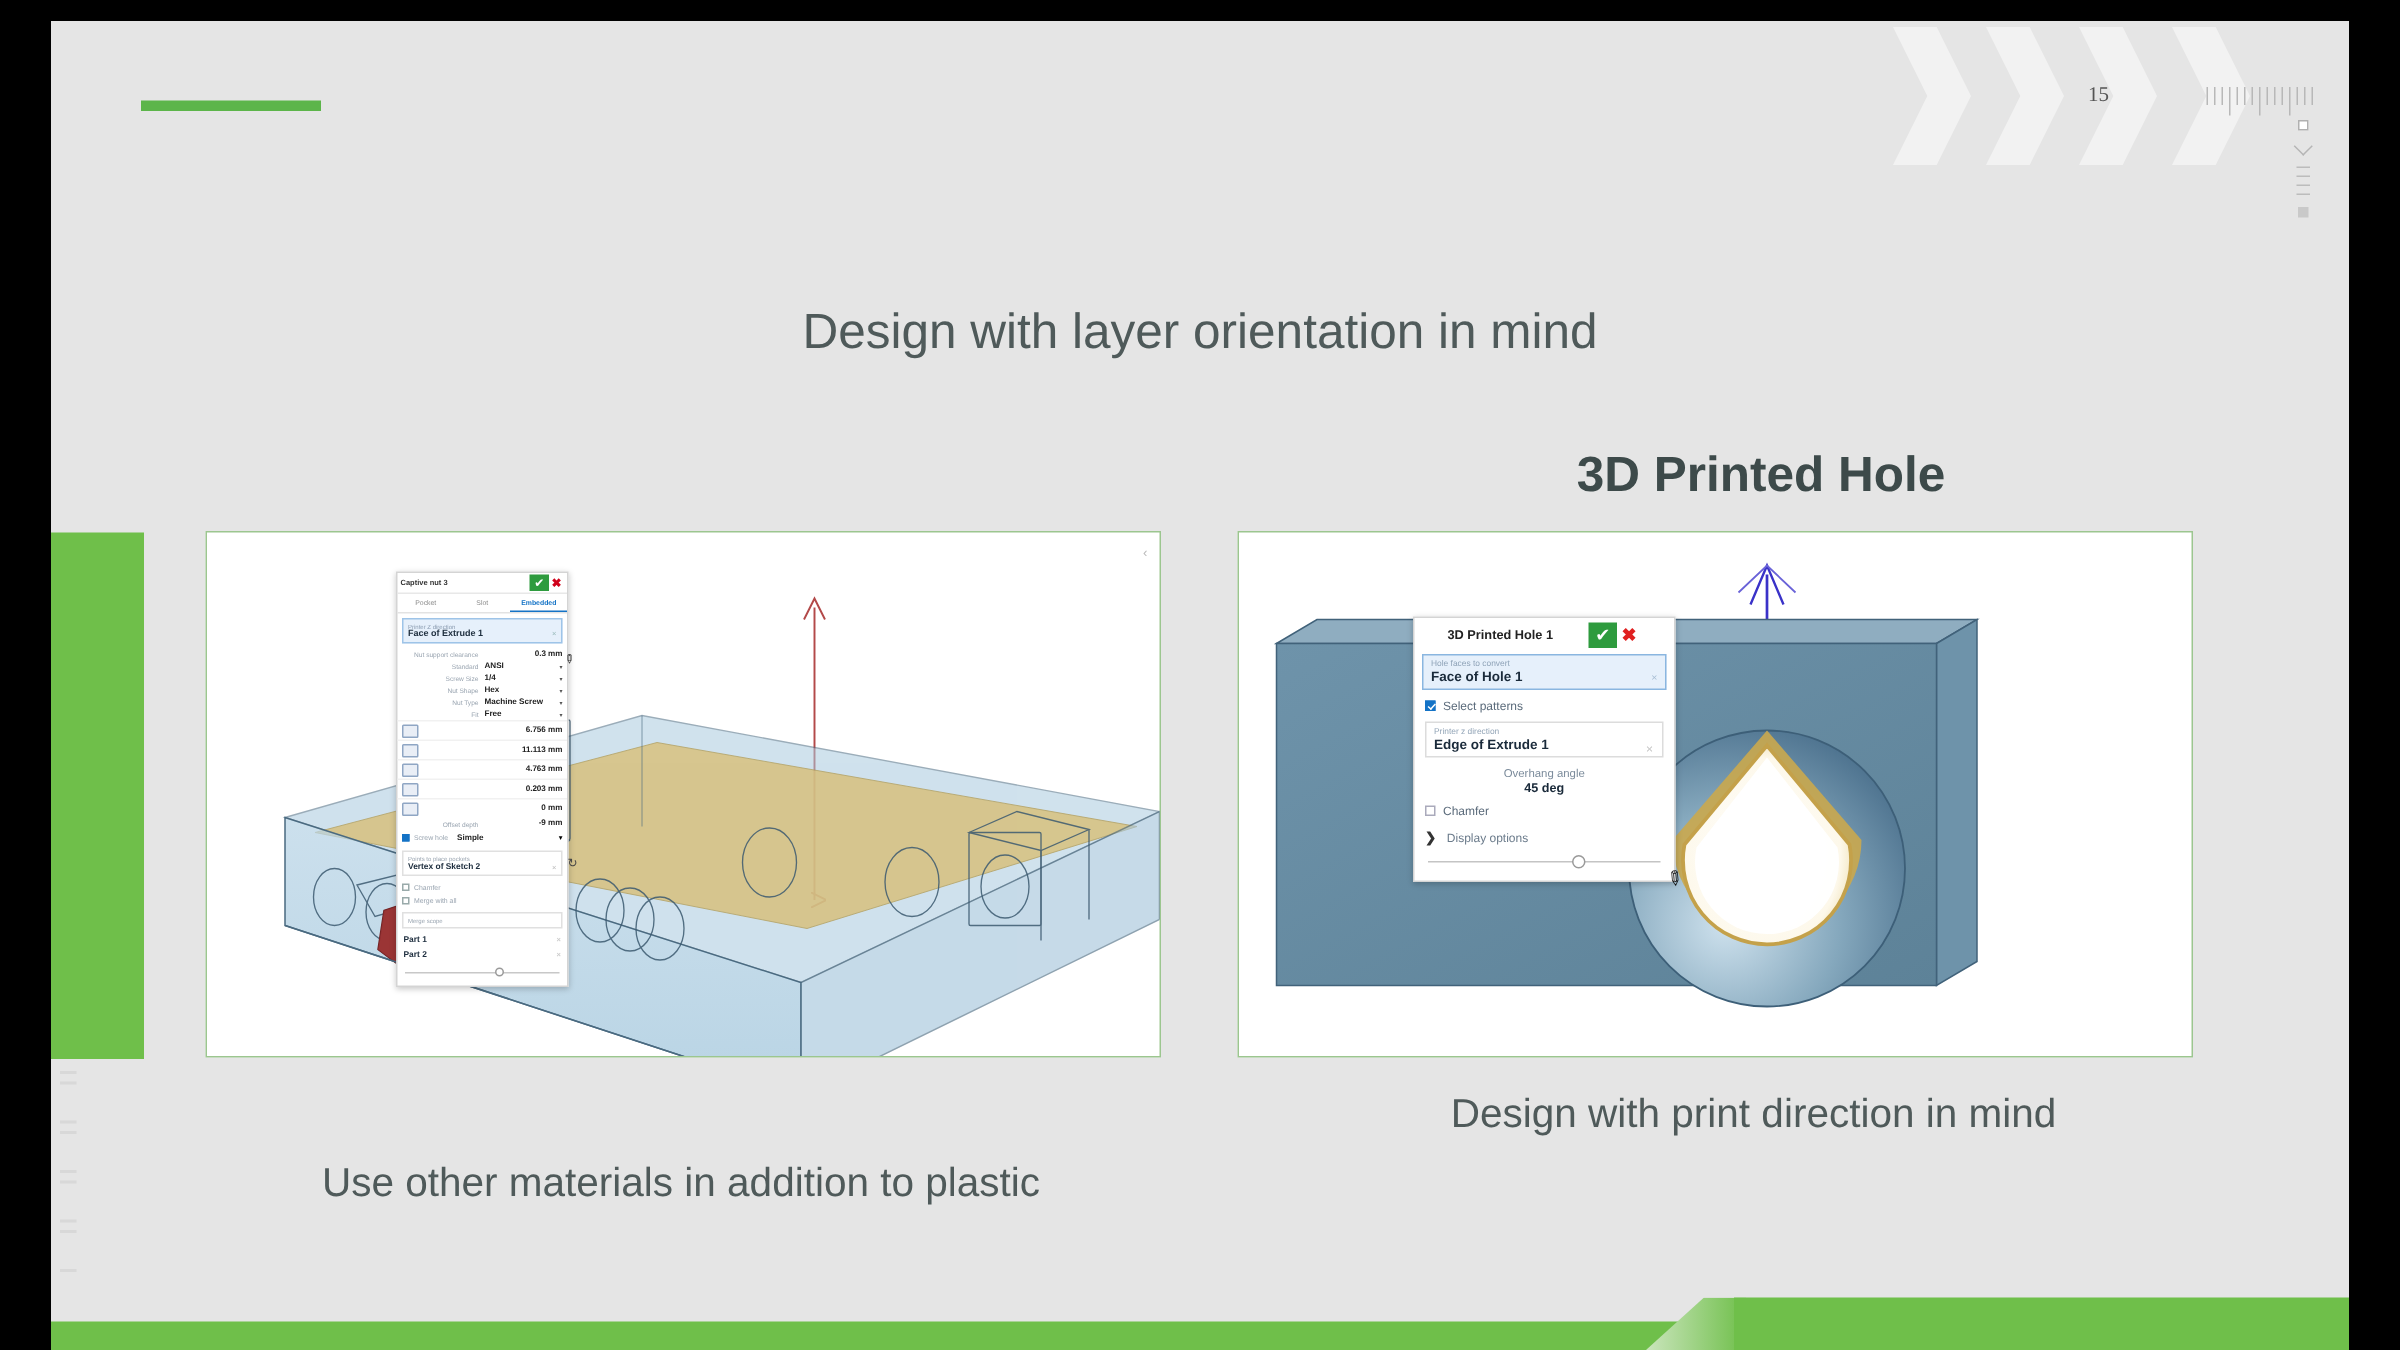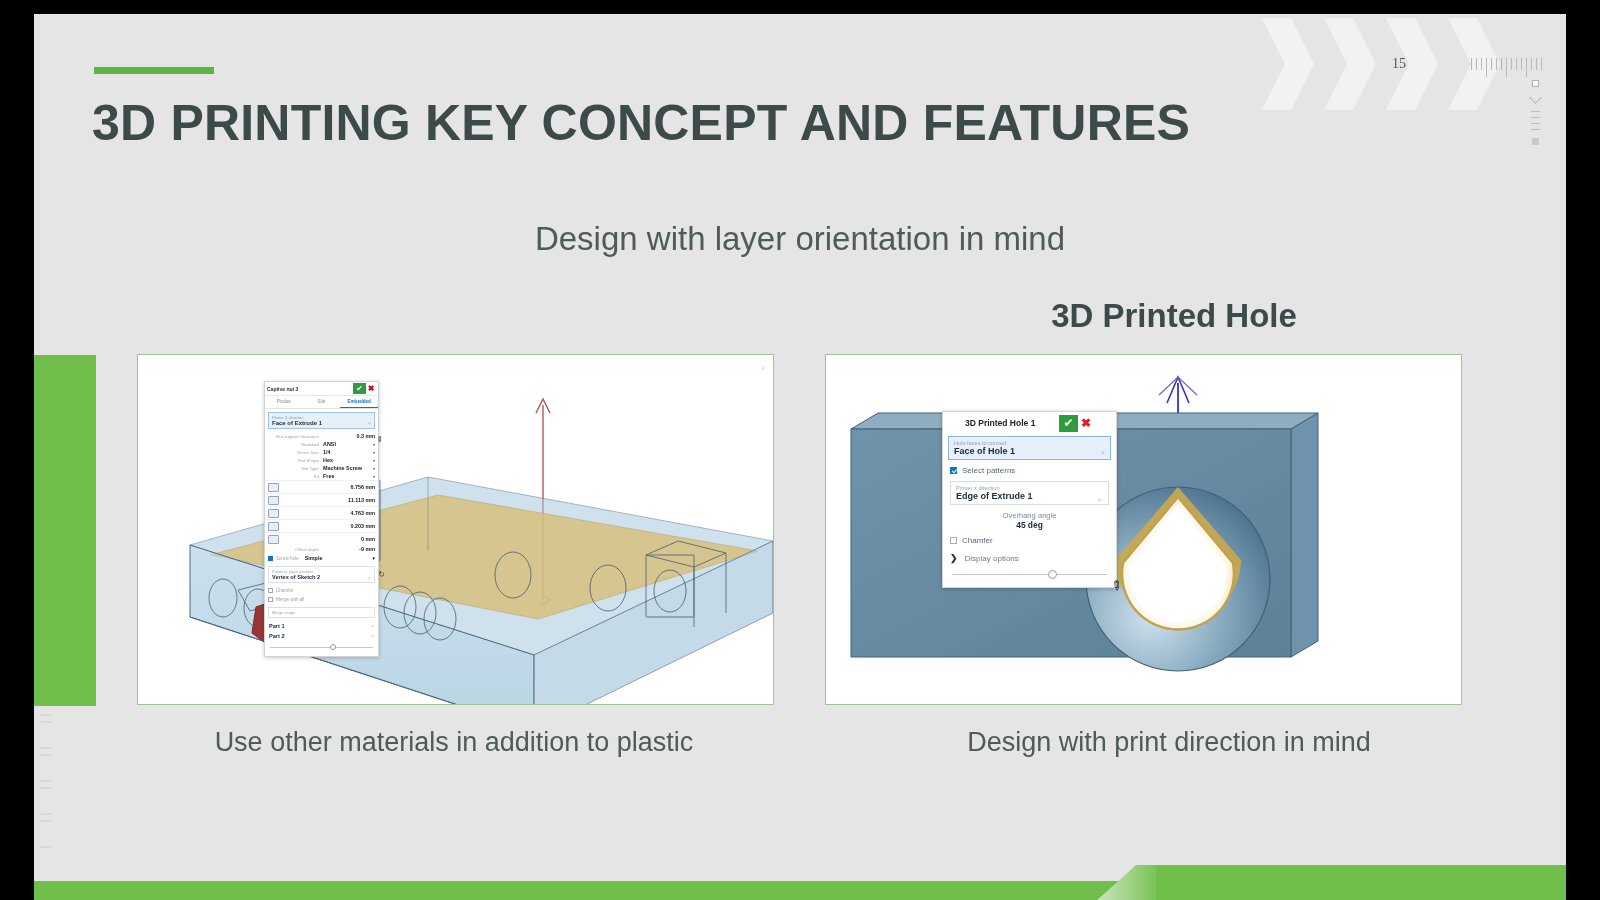--- a/index.html
+++ b/index.html
@@ -36,32 +36,32 @@
   .vruler .ln{ width:9px; height:1px; background:#bcbcbc; }
   .vruler .sq2{ width:7px; height:7px; background:#c9c9c9; margin-top:3px; }
 
   
   .title-rule{ position:absolute; left:60px; top:53px; width:120px; height:7px;
                background:#5cb54a; }
   .page-title{ position:absolute; left:58px; top:80px; font-size:50px; font-weight:bold;
                letter-spacing:.2px; color:#3d4a4a; white-space:nowrap; }
 
   .subtitle{ position:absolute; left:0; right:0; top:188px; text-align:center;
-             font-size:33px; color:#4f5a5a; font-weight:300;margin-top:18px; }
+             font-size:33px; color:#4f5a5a; font-weight:300; }
 
   
   .col-heading{ position:absolute; top:283px; font-size:33px; font-weight:bold;
                 color:#3d4a4a; text-align:center; }
   #h-left { left:250px; width:420px; }
   #h-right{ left:900px; width:480px; }
 
   
   .caption{ position:absolute; top:713px; font-size:27px; color:#4f5a5a;
             font-weight:300; text-align:center; }
-  #cap-left { left:100px; width:640px; }
+  #cap-left { left:100px; width:640px;margin-top:46px; }
   #cap-right{ left:790px; width:690px; }
 
   
   .img-frame{ position:absolute; border:1px solid #9cc68f; background:#fff; overflow:hidden; }
   #frame-left { left:103px;  top:340px; width:637px; height:351px; }
   #frame-right{ left:791px;  top:340px; width:637px; height:351px; }
 
   
   .leftbar{ position:absolute; left:0px; top:341px; width:62px; height:351px; background:#6fbf4a; }
   .left-ticks{ position:absolute; left:6px; top:700px; width:30px; }
@@ -202,21 +202,20 @@
     <div class="sq"></div>
     <div class="chevd"></div>
     <div class="ln"></div>
         <div class="ln"></div>
         <div class="ln"></div>
         <div class="ln"></div>
     <div class="sq2"></div>
   </div>
 
   <div class="title-rule"></div>
-  <div class="page-title">3D PRINTING KEY CONCEPT AND FEATURES</div>
   <div class="subtitle">Design with layer orientation in mind</div>
 
   <div class="col-heading" id="h-right">3D Printed Hole</div>
 
   <div class="leftbar"></div>
   <div class="left-ticks">
     <span></span>
         <span></span>
         <span class="gap"></span>
     <span></span>

